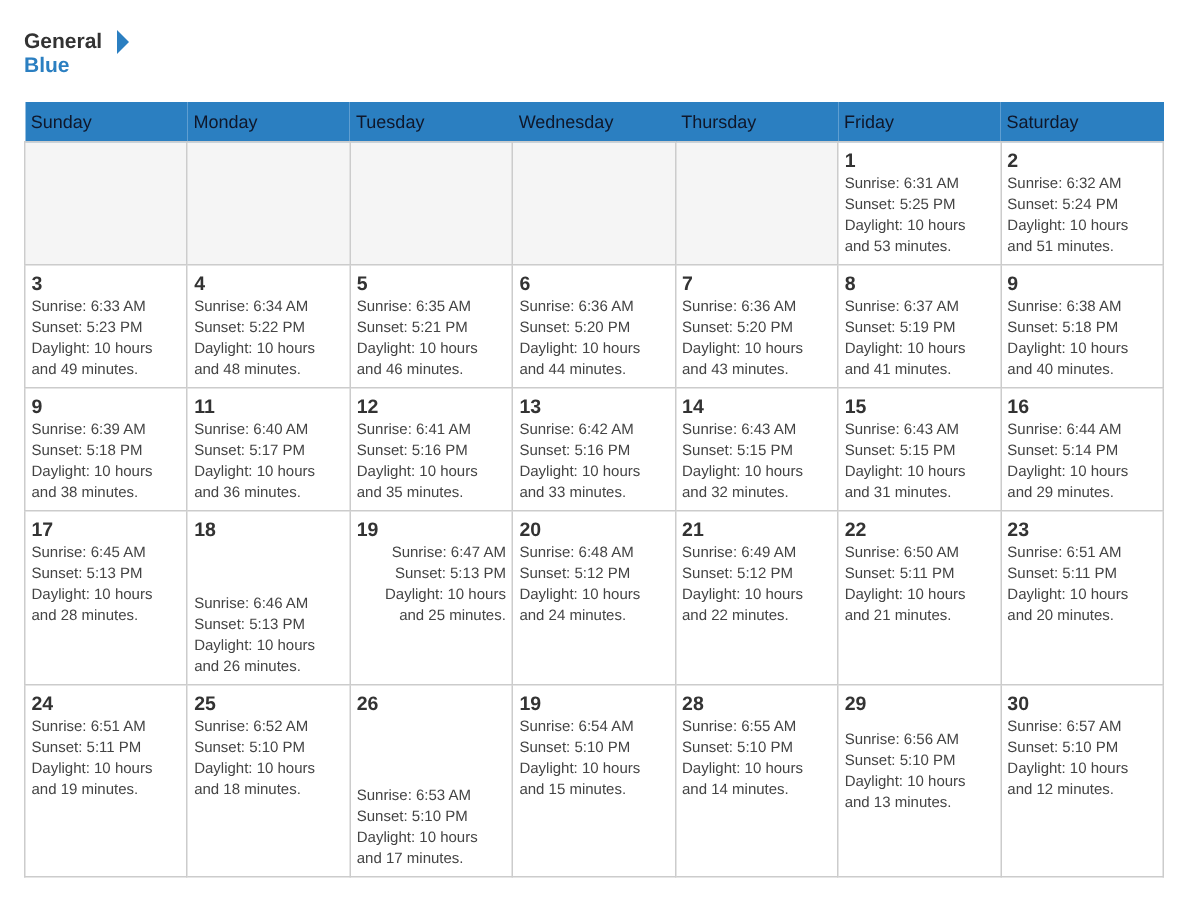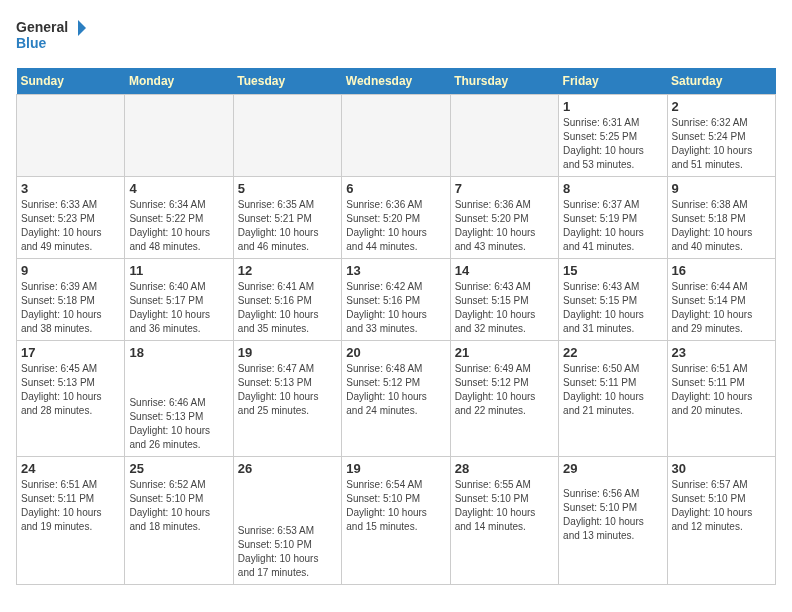--- a/index.html
+++ b/index.html
@@ -34,24 +34,24 @@
       font-size: 14px;
       color: #555;
     }
     table {
       width: 100%;
       border-collapse: collapse;
       font-size: 11px;
     }
     th {
       background: #2b7fc1;
-      color: #fef9c3;
+      color: #0f172a;
       padding: 6px 4px;
       text-align: left;
-      font-weight: bold;
+      font-weight: normal;
       font-size: 12px;
     }
     td {
       border: 1px solid #ccc;
       vertical-align: top;
       padding: 4px;
       width: calc(100% / 7);
       min-height: 70px;
       background: #fff;
     }
@@ -219,21 +219,21 @@
 Daylight: 10 hours and 28 minutes.</div>
         </td>
         <td>
           <span class="day-num">18</span>
           <div class="day-info" style="white-space: pre-line; margin-top: 36px;">Sunrise: 6:46 AM
 Sunset: 5:13 PM
 Daylight: 10 hours and 26 minutes.</div>
         </td>
         <td>
           <span class="day-num">19</span>
-          <div class="day-info" style="white-space: pre-line;">Sunrise: 6:47 AM
+          <div class="day-info" style="white-space: pre-line; text-align: right;">Sunrise: 6:47 AM
 Sunset: 5:13 PM
 Daylight: 10 hours and 25 minutes.</div>
         </td>
         <td>
           <span class="day-num">20</span>
           <div class="day-info" style="white-space: pre-line;">Sunrise: 6:48 AM
 Sunset: 5:12 PM
 Daylight: 10 hours and 24 minutes.</div>
         </td>
         <td>

